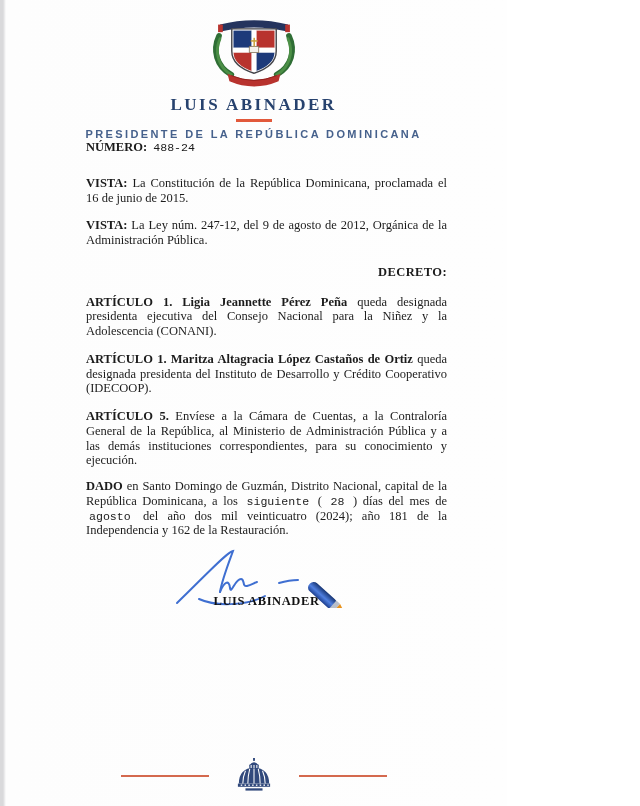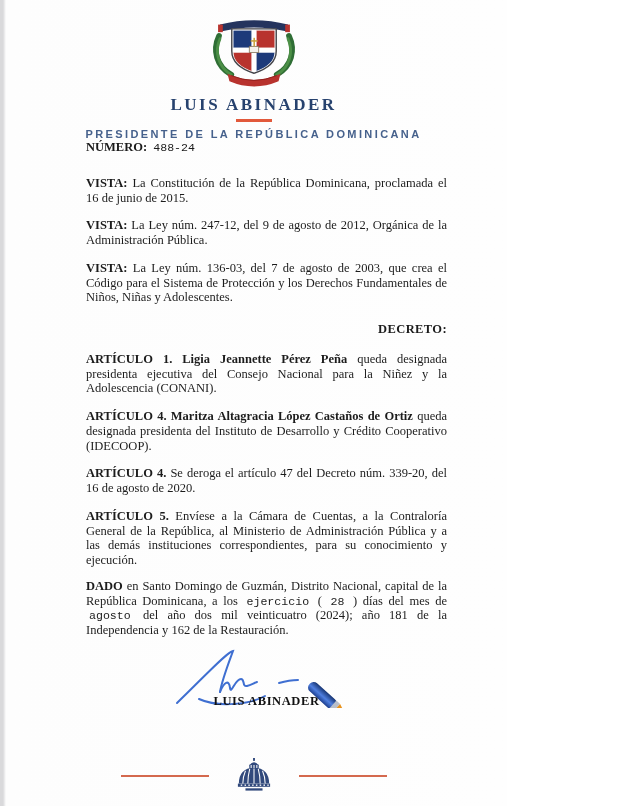--- a/index.html
+++ b/index.html
@@ -93,42 +93,36 @@
       <span class="lead">NÚMERO:</span>
       <span class="mono">488-24</span>
     </p>
 
     <p class="vista-1">
       <span class="lead">VISTA:</span><span> La Constitución de la República Dominicana, proclamada el 16 de junio de 2015.</span>
     </p>
     <p class="gap">
       <span class="lead">VISTA:</span><span> La Ley núm. 247-12, del 9 de agosto de 2012, Orgánica de la Administración Pública.</span>
     </p>
-    <p class="gap">
-      <span class="lead">VISTA:</span><span> La Ley núm. 136-03, del 7 de agosto de 2003, que crea el Código para el Sistema de Protección y los Derechos Fundamentales de Niños, Niñas y Adolescentes.</span>
-    </p>
 
 
     <p class="decreto">DECRETO:</p>
 
     <p class="art1">
       <span class="lead">ARTÍCULO 1. Ligia Jeannette Pérez Peña</span><span> queda designada presidenta ejecutiva del Consejo Nacional para la Niñez y la Adolescencia (CONANI).</span>
     </p>
     <p class="gap">
-      <span class="lead">ARTÍCULO 4. Maritza Altagracia López Castaños de Ortiz</span><span> queda designada presidenta del Instituto de Desarrollo y Crédito Cooperativo (IDECOOP).</span>
-    </p>
-    <p class="gap">
-      <span class="lead">ARTÍCULO 4.</span><span> Se deroga el artículo 47 del Decreto núm. 339-20, del 16 de agosto de 2020.</span>
+      <span class="lead">ARTÍCULO 1. Maritza Altagracia López Castaños de Ortiz</span><span> queda designada presidenta del Instituto de Desarrollo y Crédito Cooperativo (IDECOOP).</span>
     </p>
     <p class="gap">
       <span class="lead">ARTÍCULO 5.</span><span> Envíese a la Cámara de Cuentas, a la Contraloría General de la República, al Ministerio de Administración Pública y a las demás instituciones correspondientes, para su conocimiento y ejecución.</span>
     </p>
 
     <p class="dado">
-      <span class="lead">DADO</span><span> en Santo Domingo de Guzmán, Distrito Nacional, capital de la República Dominicana, a los </span><span class="mono">ejercicio</span><span>  ( </span><span class="mono">28</span><span> ) días del mes de  </span><span class="mono">agosto</span><span>  del año dos mil veinticuatro (2024); año 181 de la Independencia y 162 de la Restauración.</span>
+      <span class="lead">DADO</span><span> en Santo Domingo de Guzmán, Distrito Nacional, capital de la República Dominicana, a los </span><span class="mono">siguiente</span><span>  ( </span><span class="mono">28</span><span> ) días del mes de  </span><span class="mono">agosto</span><span>  del año dos mil veinticuatro (2024); año 181 de la Independencia y 162 de la Restauración.</span>
     </p>
 
     <div class="sig-block">
       <svg class="sig-svg" width="200" height="66" viewBox="0 0 200 66">
 
         <g fill="none" stroke="#3f6fd1" stroke-width="2" stroke-linecap="round">
           <path d="M10,61 C 38,34 60,10 66,9 C 62,20 55,38 53,50"></path>
           <path d="M53,50 c 4,-10 9,-13 10,-4 c 1,7 5,-9 11,-9 c 4,0 1,8 6,7 c 4,-1 7,-3 10,-4"></path>
           <path d="M32,57 c 20,9 52,5 66,-3"></path>
           <path d="M112,41 c 7,-2 13,-3 19,-3"></path>

